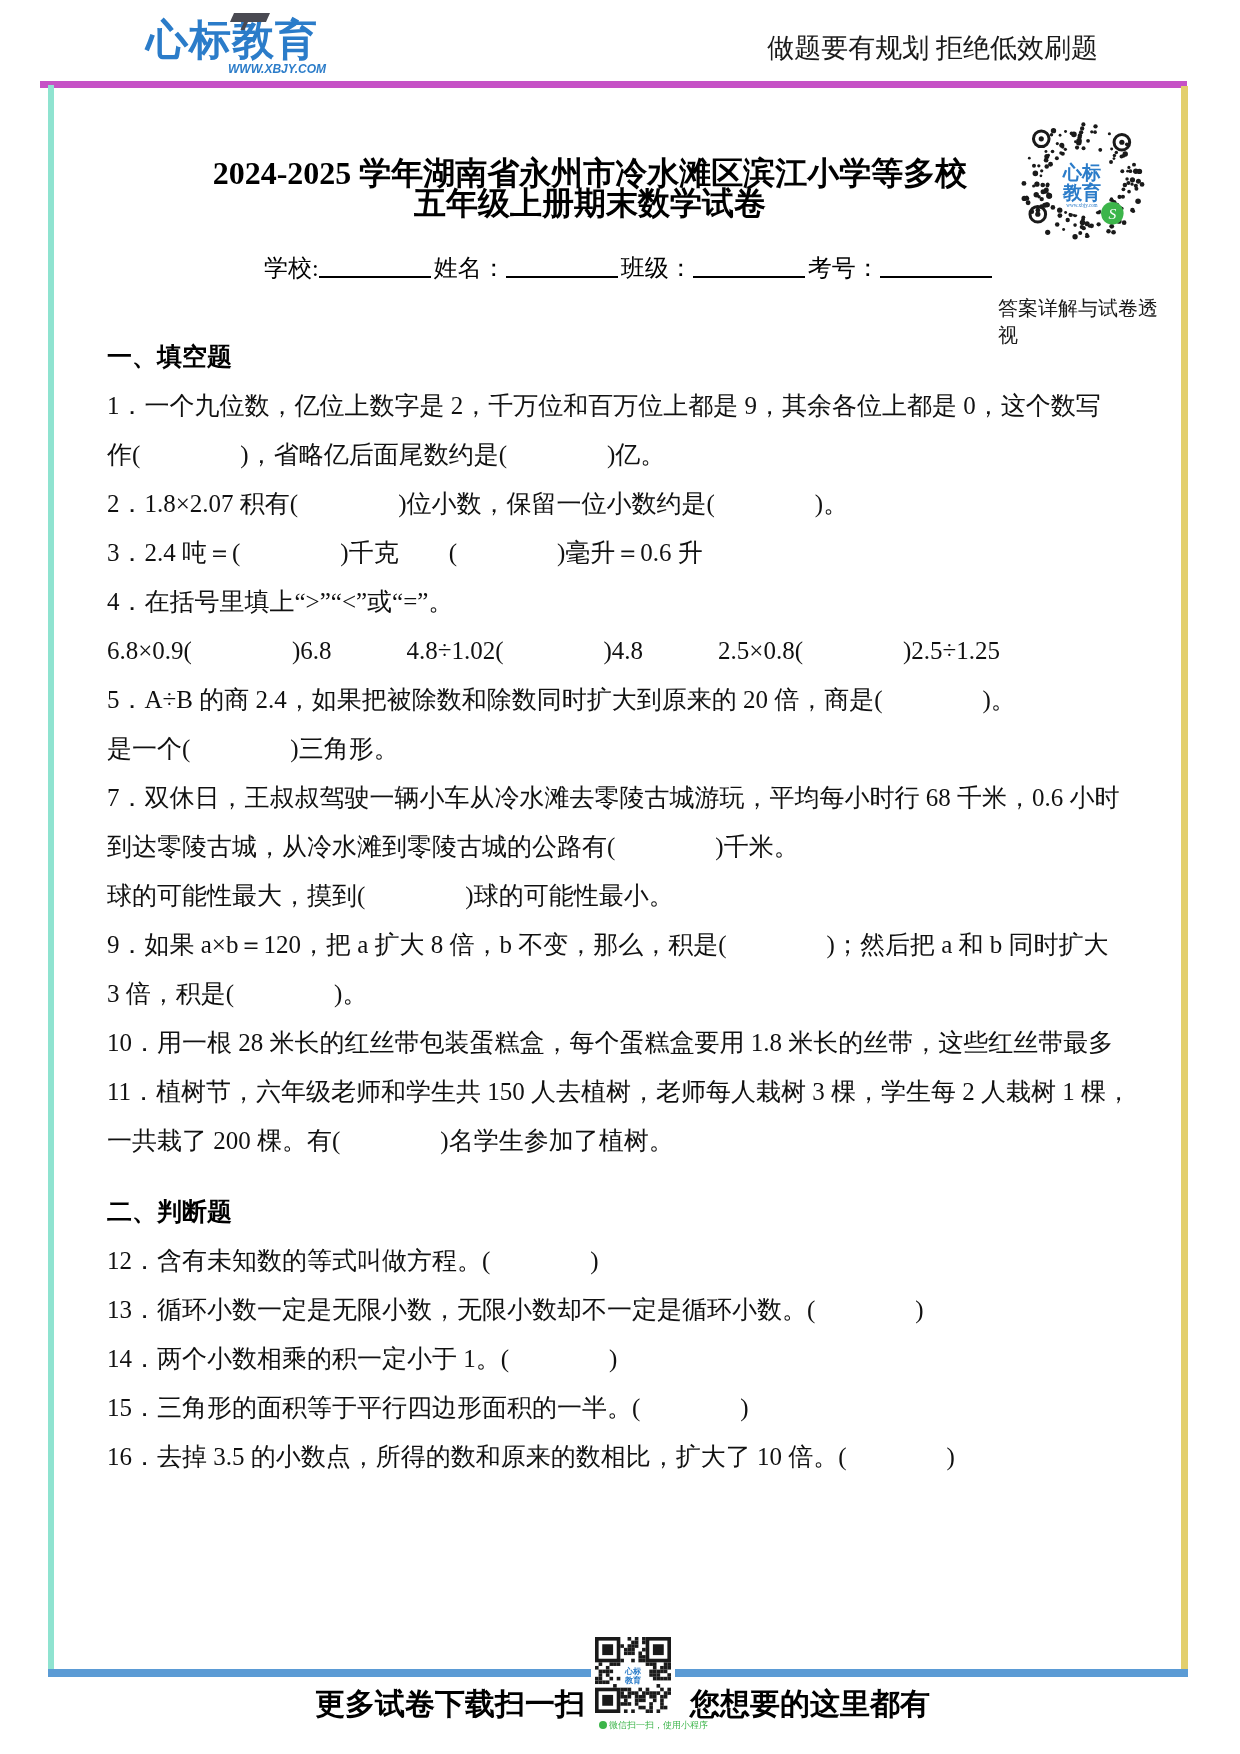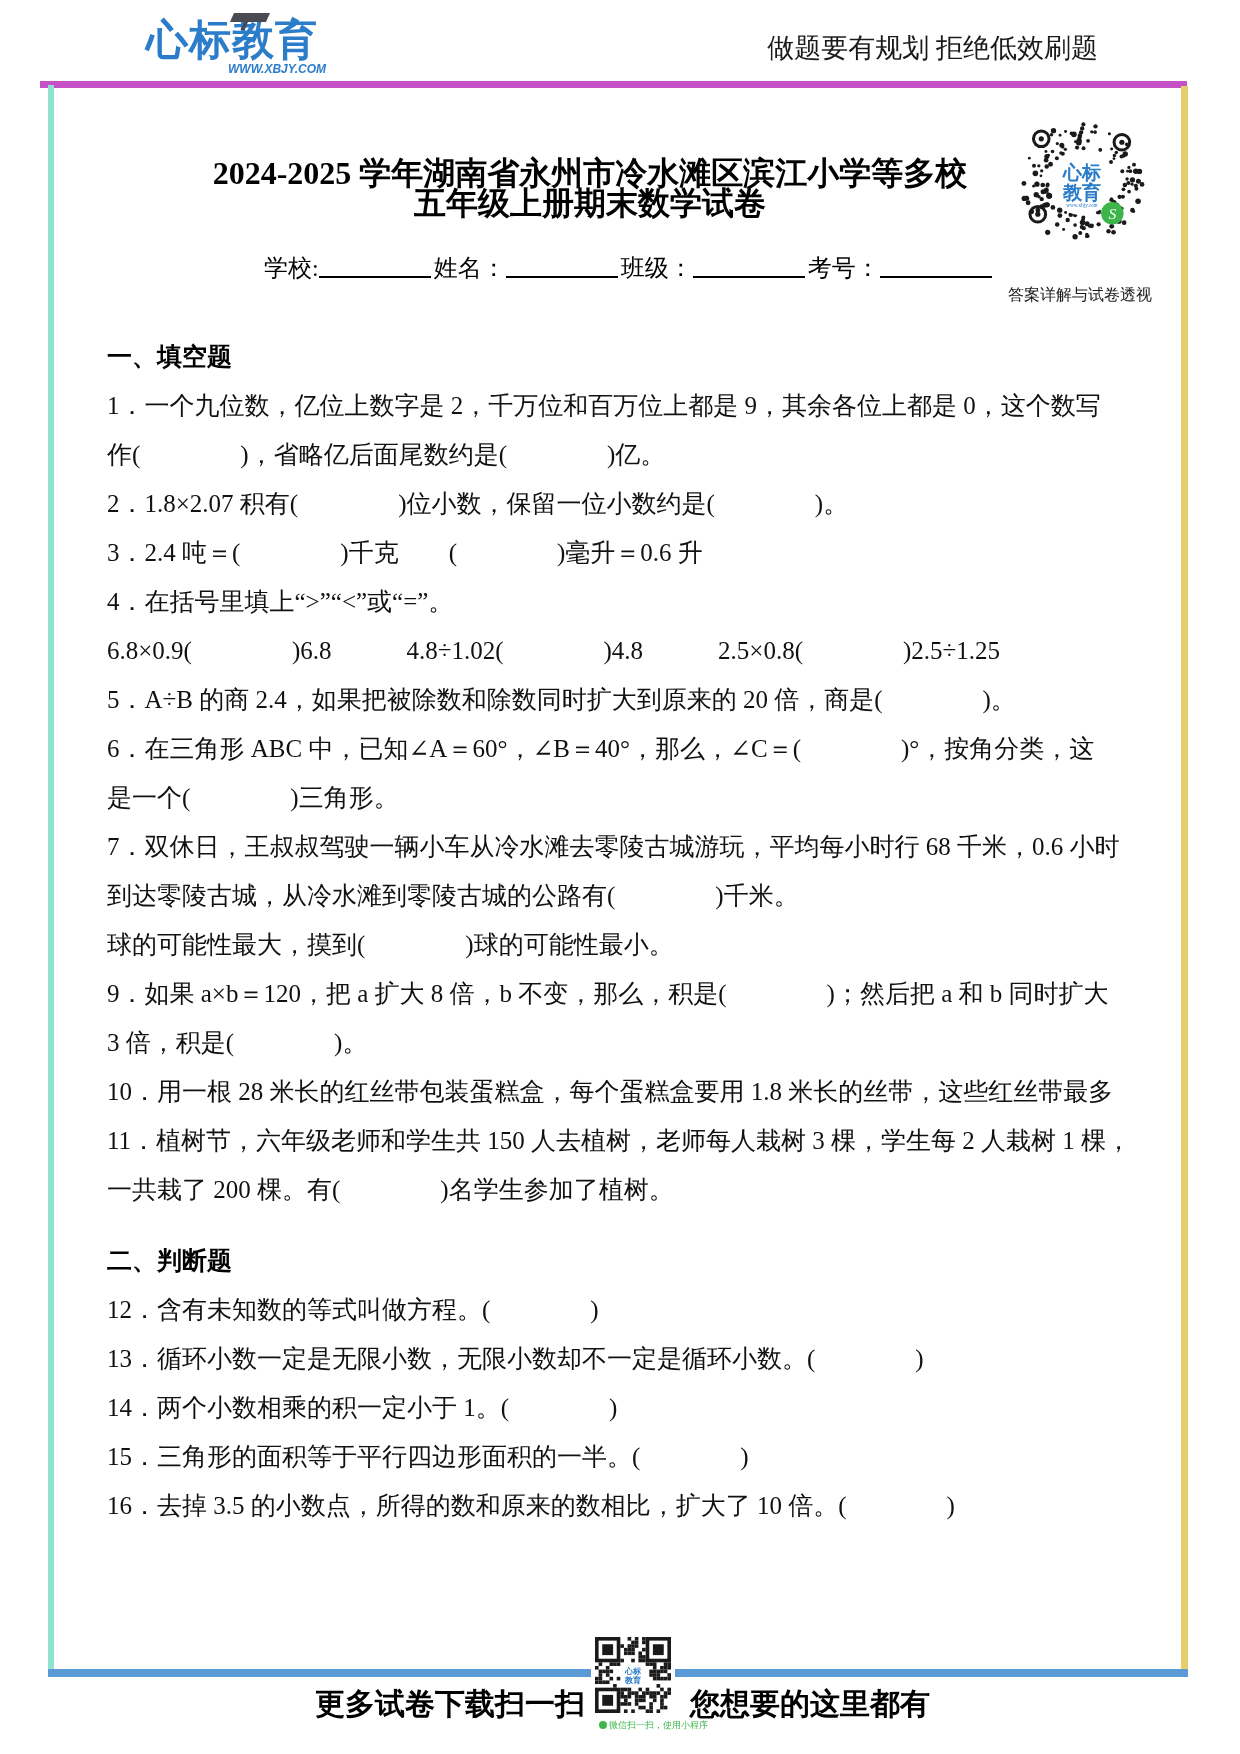--- a/index.html
+++ b/index.html
@@ -55,22 +55,22 @@
   }
   .info-field { display:inline-block; }
   .blank {
     display:inline-block; width:112px; height:24px;
     border-bottom:2px solid #000; margin:0 3px -2px 0;
   }
 
   
   .qr-mini { position:absolute; left:1012px; top:118px; width:140px; height:130px; }
   .qr-mini-caption {
-    position:absolute; left:998px; top:285px; width:164px;
-    text-align:center; font-size:16px; color:#1a1a1a;
+    position:absolute; left:998px; top:295px; width:164px;
+    text-align:left; font-size:20px; color:#1a1a1a;
   }
 
   
   .questions {
     position:absolute; left:107px; top:332px; width:1034px;
     font-size:25px; line-height:49px; color:#111;
   }
   .questions h2 {
     font-family:"Liberation Sans","DejaVu Sans",sans-serif;
     font-size:25px; font-weight:700; line-height:49px; color:#000;
@@ -299,21 +299,20 @@
 
 <main class="questions">
   <h2>一、填空题</h2>
   <p class="qline">1．一个九位数，亿位上数字是 2，千万位和百万位上都是 9，其余各位上都是 0，这个数写</p>
   <p class="qline">作(　　　　)，省略亿后面尾数约是(　　　　)亿。</p>
   <p class="qline">2．1.8×2.07 积有(　　　　)位小数，保留一位小数约是(　　　　)。</p>
   <p class="qline">3．2.4 吨＝(　　　　)千克　　(　　　　)毫升＝0.6 升</p>
   <p class="qline">4．在括号里填上“&gt;”“&lt;”或“=”。</p>
   <p class="qline">6.8×0.9(　　　　)6.8　　　4.8÷1.02(　　　　)4.8　　　2.5×0.8(　　　　)2.5÷1.25</p>
   <p class="qline">5．A÷B 的商 2.4，如果把被除数和除数同时扩大到原来的 20 倍，商是(　　　　)。</p>
-  <p class="qline">6．在三角形 ABC 中，已知∠A＝60°，∠B＝40°，那么，∠C＝(　　　　)°，按角分类，这</p>
   <p class="qline">是一个(　　　　)三角形。</p>
   <p class="qline">7．双休日，王叔叔驾驶一辆小车从冷水滩去零陵古城游玩，平均每小时行 68 千米，0.6 小时</p>
   <p class="qline">到达零陵古城，从冷水滩到零陵古城的公路有(　　　　)千米。</p>
   <p class="qline">球的可能性最大，摸到(　　　　)球的可能性最小。</p>
   <p class="qline">9．如果 a×b＝120，把 a 扩大 8 倍，b 不变，那么，积是(　　　　)；然后把 a 和 b 同时扩大</p>
   <p class="qline">3 倍，积是(　　　　)。</p>
   <p class="qline">10．用一根 28 米长的红丝带包装蛋糕盒，每个蛋糕盒要用 1.8 米长的丝带，这些红丝带最多</p>
   <p class="qline">11．植树节，六年级老师和学生共 150 人去植树，老师每人栽树 3 棵，学生每 2 人栽树 1 棵，</p>
   <p class="qline">一共栽了 200 棵。有(　　　　)名学生参加了植树。</p>
   <h2 class="sec2">二、判断题</h2>

